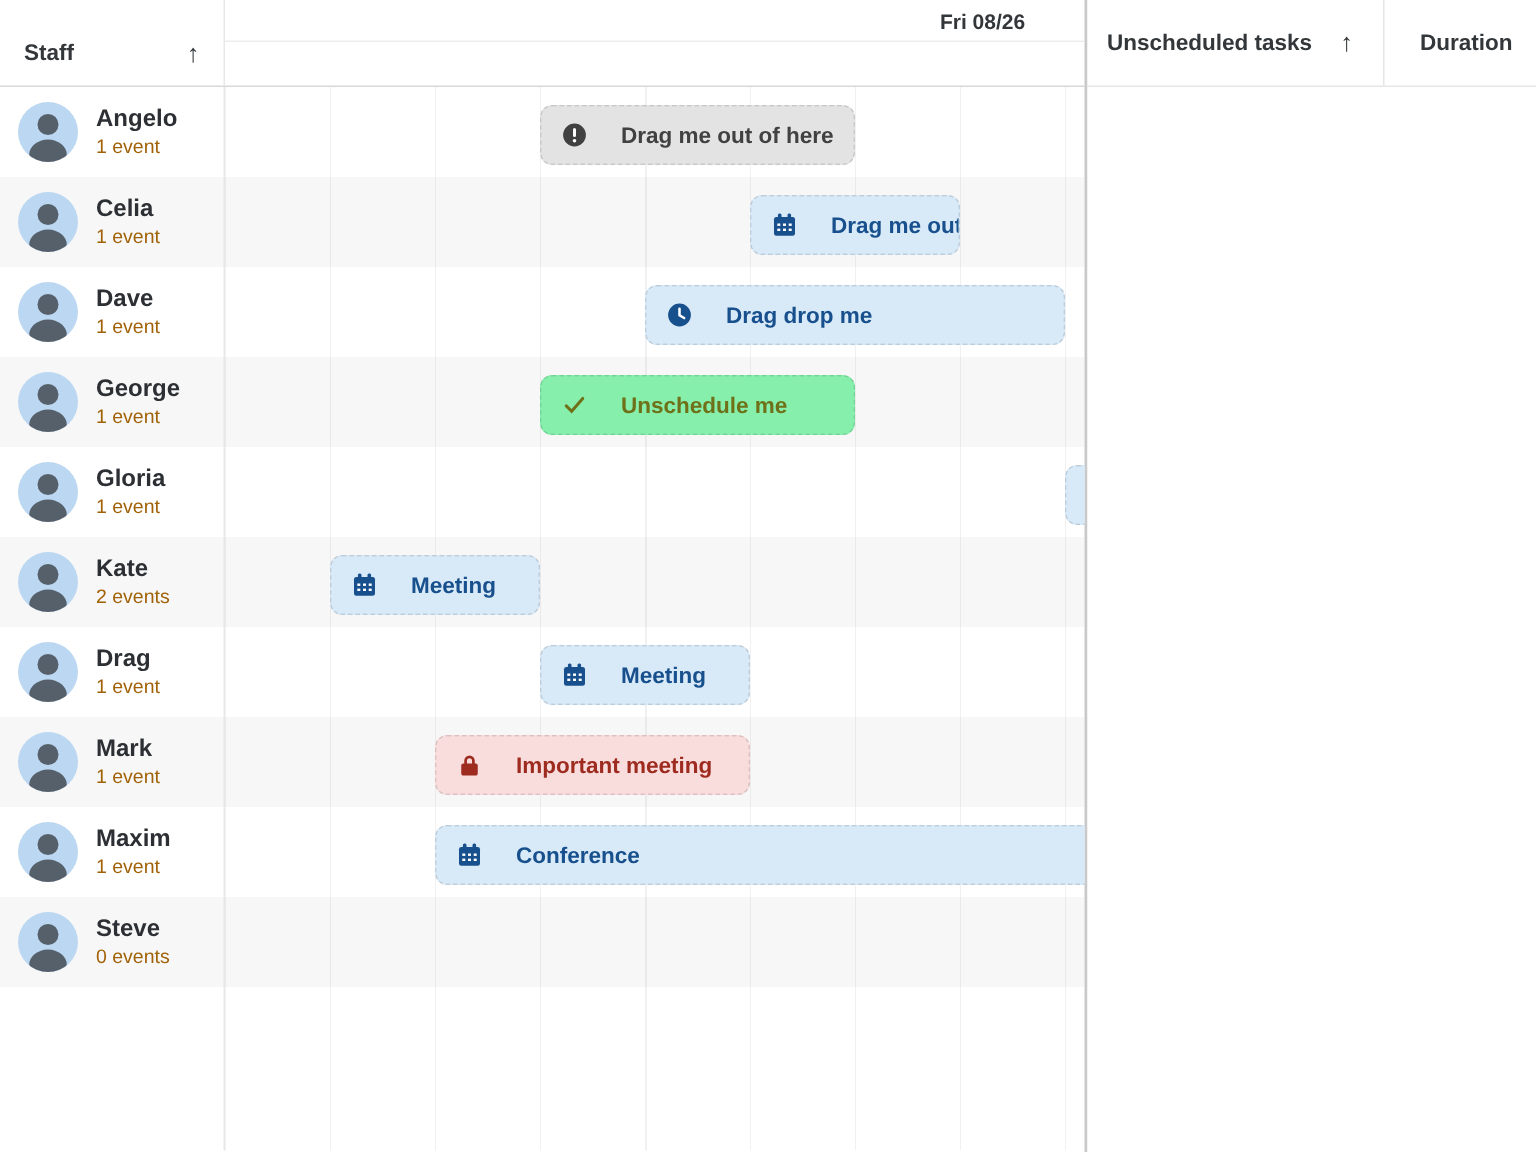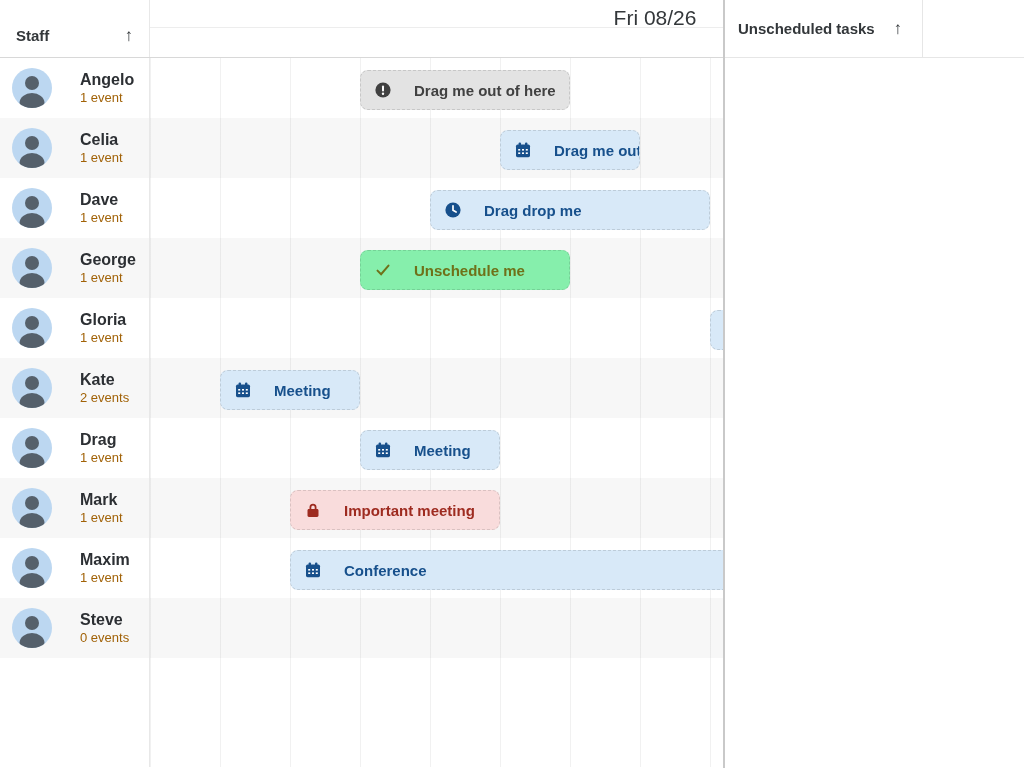--- a/index.html
+++ b/index.html
@@ -12,31 +12,31 @@
   .vdivider { position:absolute; left:723px; top:0; width:2px; height:768px; background:#c9c9c9; }
 
   .hdr { position:relative; height:58px; border-bottom:1px solid #d8d8d8; display:flex; }
   .corner { width:150px; height:100%; display:flex; align-items:center; justify-content:space-between;
             padding:14px 16px 0 16px; border-right:1px solid #e8e8e8; }
   .corner .lbl { font-size:15px; font-weight:bold; color:#33373a; }
   .sort-arrow { font-size:17px; color:#33373a; cursor:pointer; line-height:1; }
   .time-hdr { position:relative; flex:1; }
   .date-row { position:relative; height:28px; border-bottom:1px solid #ededed; }
   .date-lbl { position:absolute; left:491px; top:6px; transform:translateX(-50%);
-              font-size:21px; font-weight:normal; color:#33373a; white-space:nowrap;padding-left:28px; }
+              font-size:14px; font-weight:bold; color:#33373a; white-space:nowrap;padding-left:28px; }
   .slots { display:flex; height:30px; }
   .slot { width:70px; height:100%; display:flex; align-items:center; justify-content:center;
           border-right:1px solid #ececec; font-size:13px; font-weight:bold; color:#3d4145; white-space:nowrap; }
 
   .rows { position:relative; }
   .row { position:relative; height:60px; display:flex; }
   .row.alt { background:#f7f7f7; }
   .row-grid { position:absolute; left:150px; top:0; right:0; bottom:0;
               background:repeating-linear-gradient(to right, rgba(0,0,0,0.055) 0 1px, transparent 1px 70px); }
-  .staff-cell { width:150px; display:flex; align-items:center; gap:28px; padding-left:12px;
+  .staff-cell { width:150px; display:flex; align-items:center; gap:12px; padding-left:12px;
                 border-right:1px solid #e8e8e8; position:relative; z-index:2; }
   .avatar { width:40px; height:40px; border-radius:50%; overflow:hidden; background:#bcd7f1; flex:none; }
   .staff-meta { display:flex; flex-direction:column; line-height:1.2; }
   .staff-name { font-size:16px; font-weight:bold; color:#2c2f33; }
   .staff-count { font-size:13px; color:#a16207; margin-top:1px; }
 
   .grid-filler { position:relative; height:109px; background:#fff; }
   .grid-filler .row-grid { left:150px; }
   .grid-filler .col-sep { position:absolute; left:149px; top:0; bottom:0; width:1px; background:#e8e8e8; }
 
@@ -365,16 +365,19 @@
   </div>
 
   <div class="vdivider"></div>
 
   <div class="panel">
     <div class="panel-hdr">
       <div class="tasks-sec">
         <span class="lbl">Unscheduled tasks</span>
         <span class="sort-arrow">↑</span>
       </div>
+      <div class="dur-sec">
+        <span class="lbl">Duration</span>
+      </div>
     </div>
   </div>
 
 </div>
 
 </body></html>

